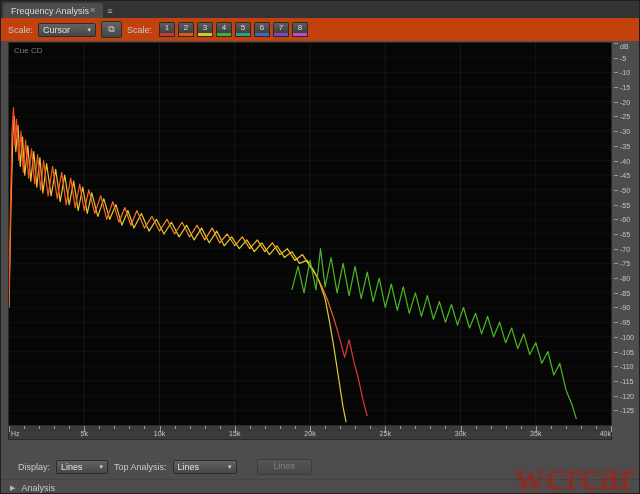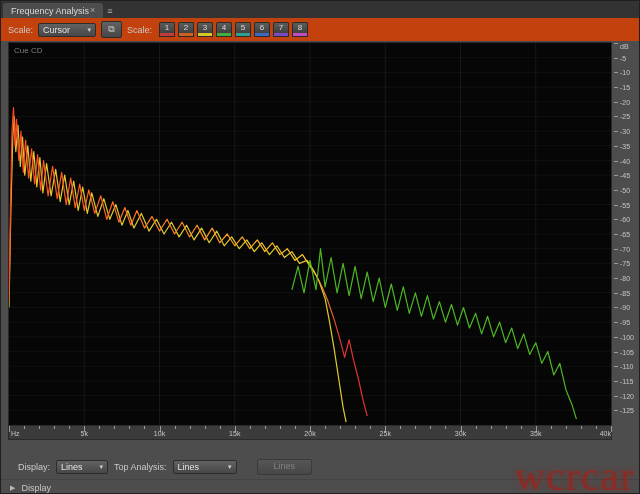--- a/index.html
+++ b/index.html
@@ -277,18 +277,18 @@
     <span class="lbl">Top Analysis:</span>
     <div class="dropdown w64">
       <span>Lines</span>
       <span class="dd-arrow">▾</span>
     </div>
     <div class="scan-btn">Lines</div>
   </div>
 
   <div class="advanced">
     <span class="tri">▶</span>
-    <span>Display</span>
+    <span>Analysis</span>
   </div>
 
   <div class="watermark">wcrcar</div>
 
 </div>
 
 </body></html>

